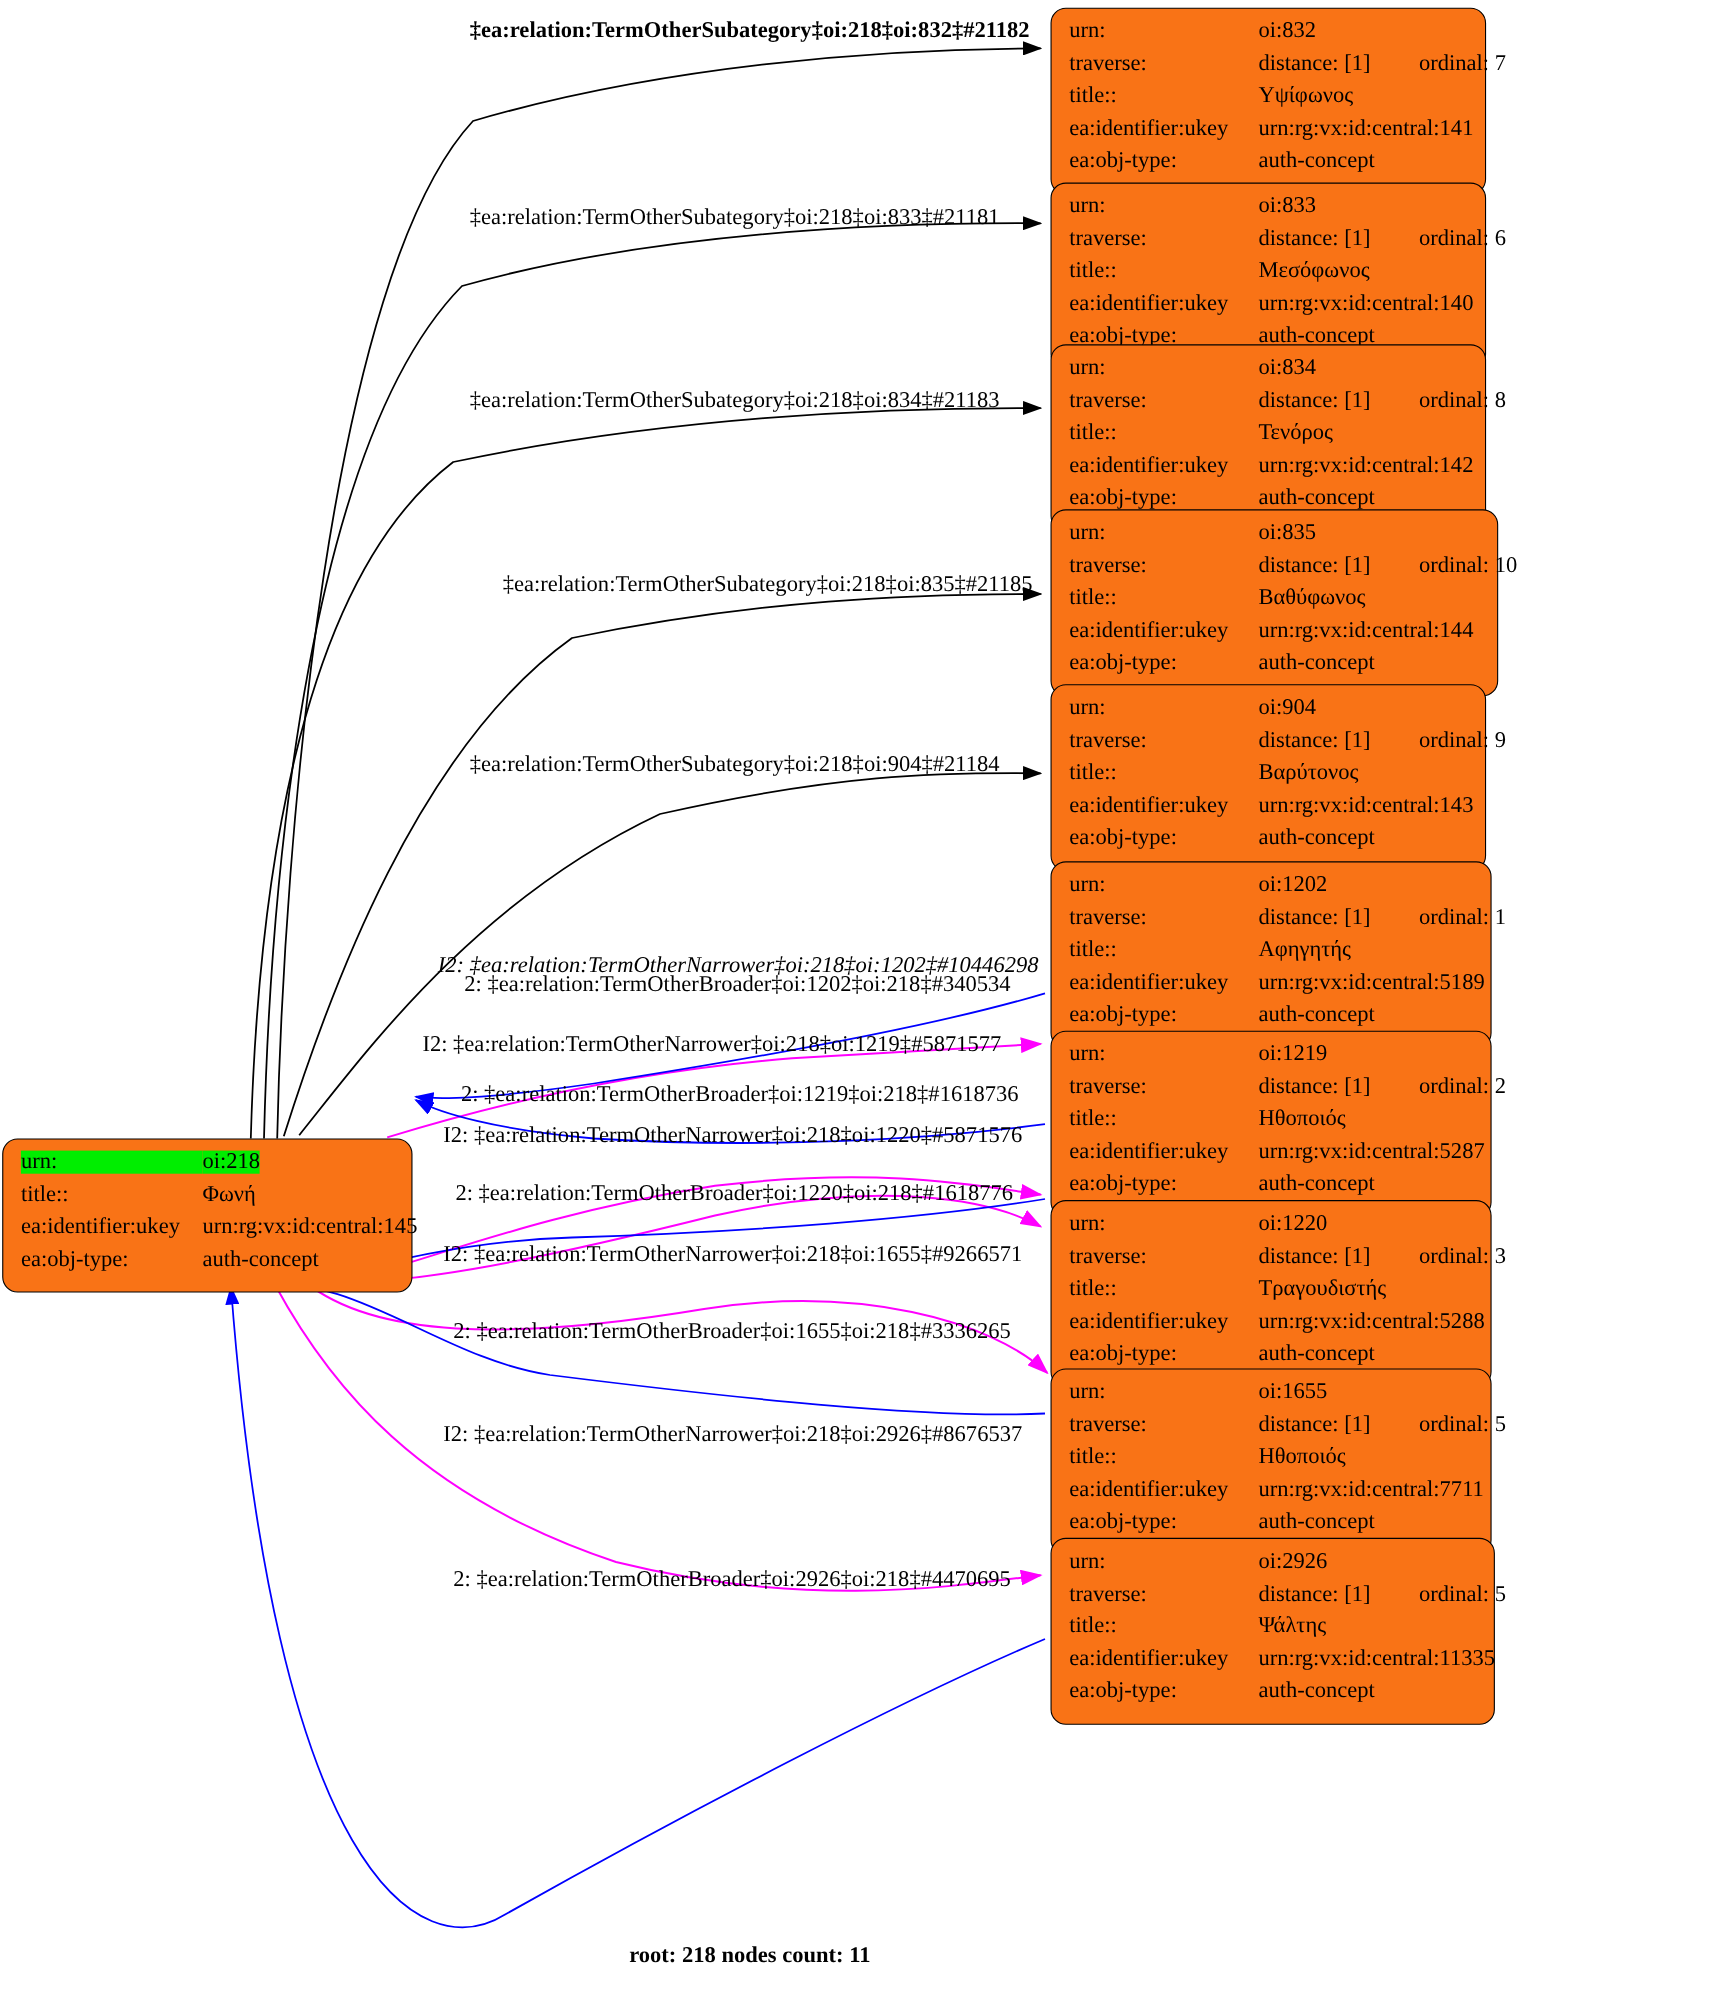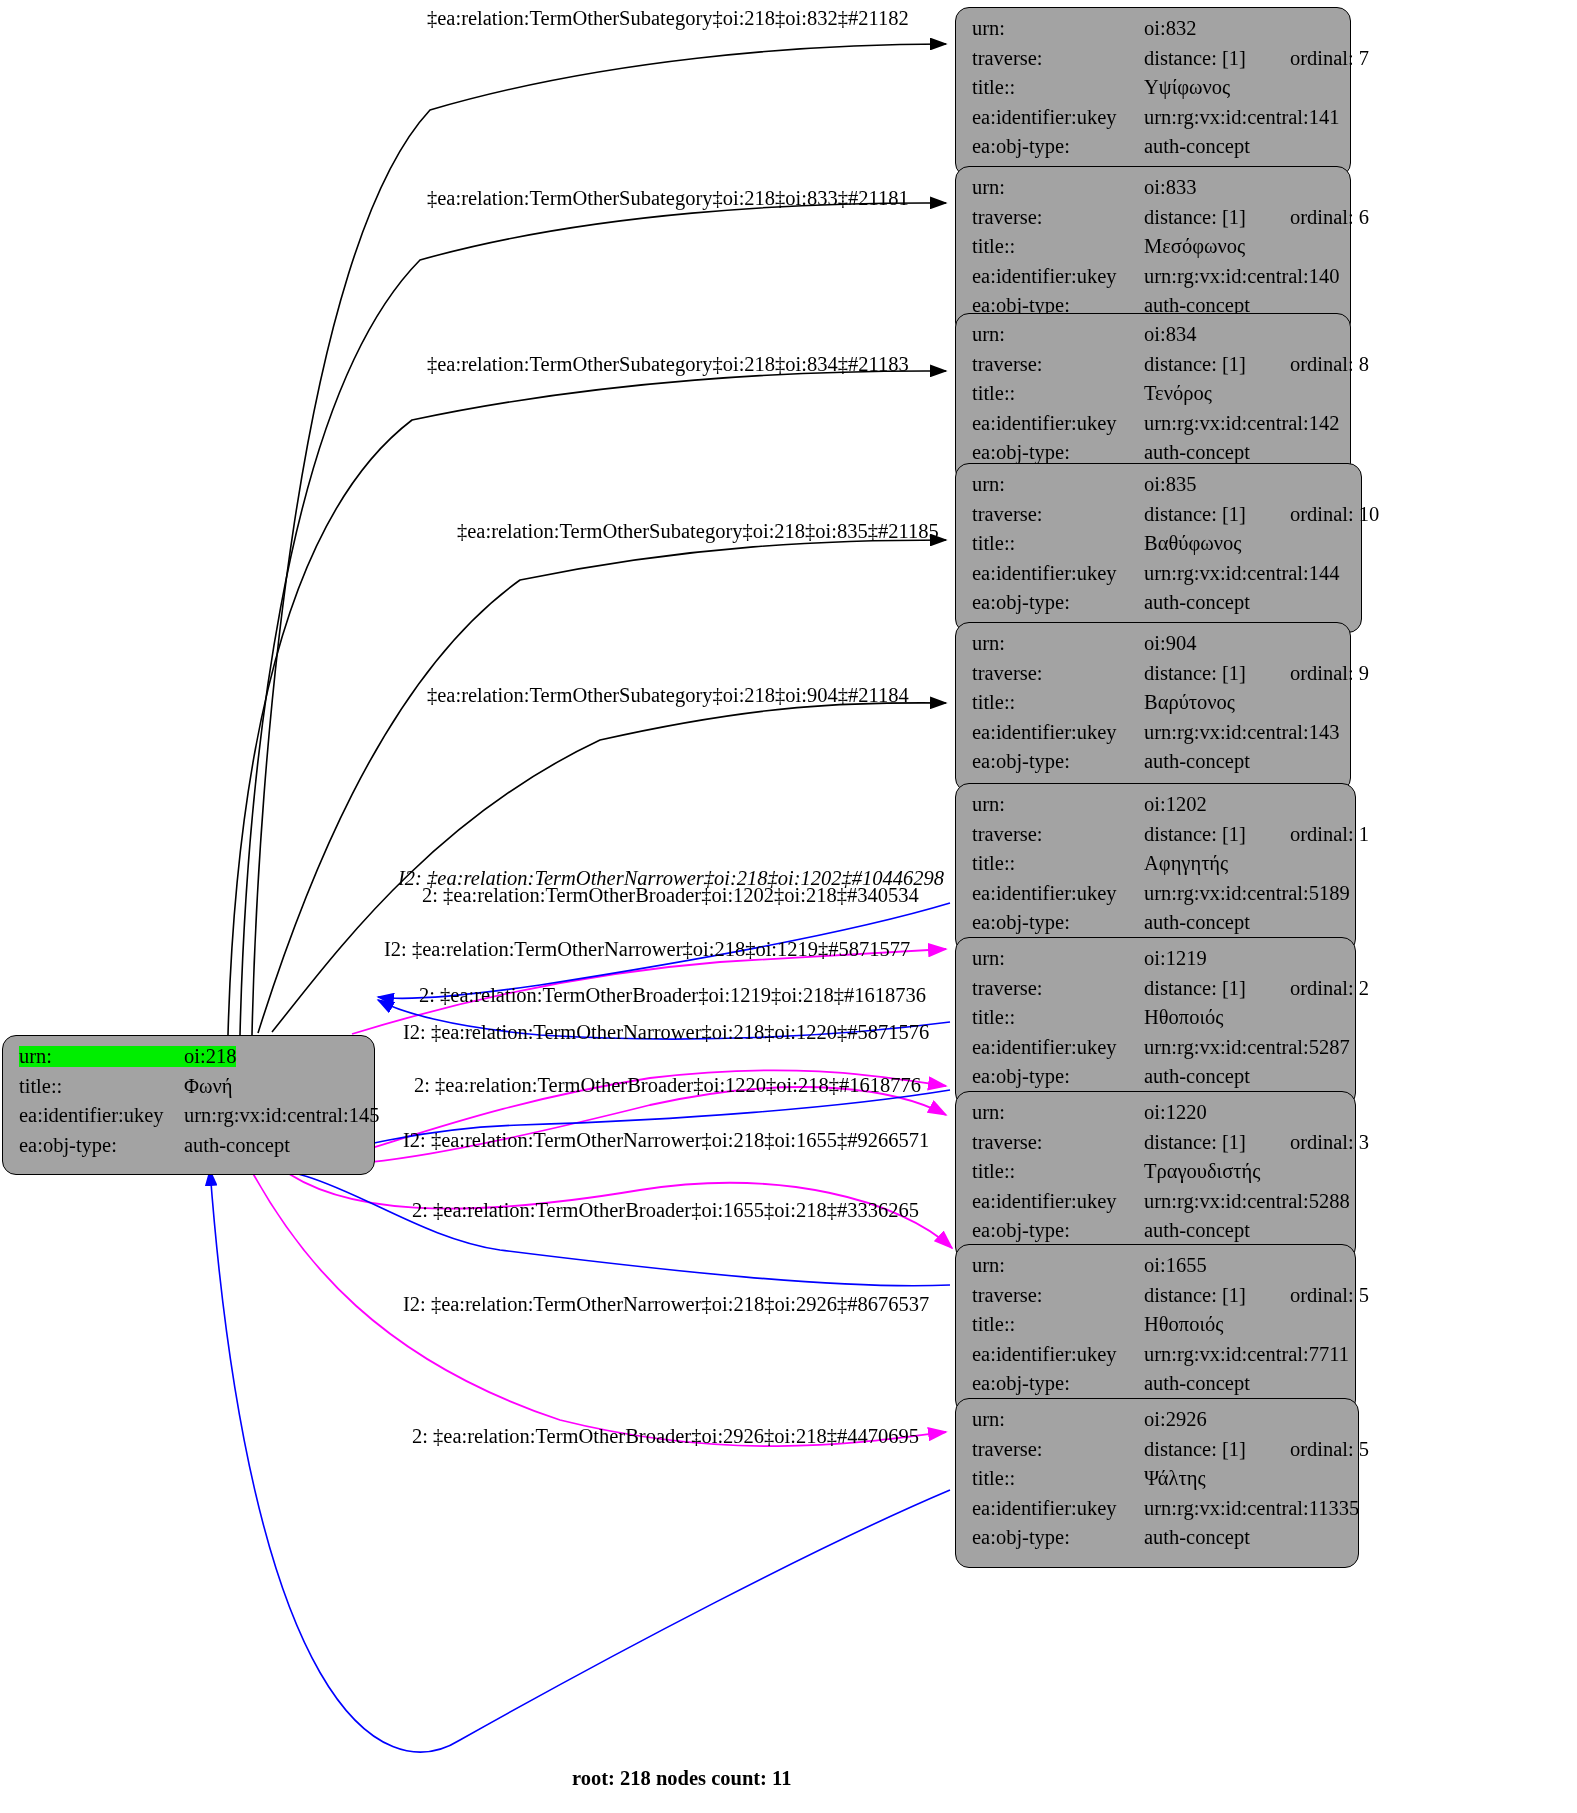--- a/index.html
+++ b/index.html
@@ -25,21 +25,21 @@
     left: 0; top: 0;
     width: 1577px;
     height: 1813px;
     pointer-events: none;
   }
   .node {
     position: absolute;
     box-sizing: border-box;
     border: 1.3px solid #000000;
     border-radius: 14px;
-    background: #a3a3a3;
+    background: #f97316;
     padding: 10px 14px 10px 16px;
   }
   .node-row {
     display: flex;
     align-items: baseline;
     line-height: 1.0;
     height: 29.6px;
     white-space: nowrap;
   }
   .node-row .k {
@@ -396,21 +396,21 @@
     <div class="node-row">
       <span class="k">ea:identifier:ukey</span>
       <span class="v">urn:rg:vx:id:central:11335</span>
     </div>
     <div class="node-row">
       <span class="k">ea:obj-type:</span>
       <span class="v">auth-concept</span>
     </div>
   </div>
 
-  <div class="edge-label" style="left:427px; top:8px;">‡ea:relation:TermOtherSubategory‡oi:218‡oi:832‡#21182</div>
+  <div class="edge-label" style="left:427px; top:18px;font-weight:bold;">‡ea:relation:TermOtherSubategory‡oi:218‡oi:832‡#21182</div>
   <div class="edge-label" style="left:427px; top:188px;">‡ea:relation:TermOtherSubategory‡oi:218‡oi:833‡#21181</div>
   <div class="edge-label" style="left:427px; top:354px;">‡ea:relation:TermOtherSubategory‡oi:218‡oi:834‡#21183</div>
   <div class="edge-label" style="left:457px; top:521px;">‡ea:relation:TermOtherSubategory‡oi:218‡oi:835‡#21185</div>
   <div class="edge-label" style="left:427px; top:685px;text-align:right;">‡ea:relation:TermOtherSubategory‡oi:218‡oi:904‡#21184</div>
 
   <div class="edge-label" style="left:398px; top:868px;font-style:italic;">I2: ‡ea:relation:TermOtherNarrower‡oi:218‡oi:1202‡#10446298</div>
   <div class="edge-label" style="left:422px; top:885px;">2: ‡ea:relation:TermOtherBroader‡oi:1202‡oi:218‡#340534</div>
 
   <div class="edge-label" style="left:384px; top:939px;">I2: ‡ea:relation:TermOtherNarrower‡oi:218‡oi:1219‡#5871577</div>
   <div class="edge-label" style="left:419px; top:985px;">2: ‡ea:relation:TermOtherBroader‡oi:1219‡oi:218‡#1618736</div>

